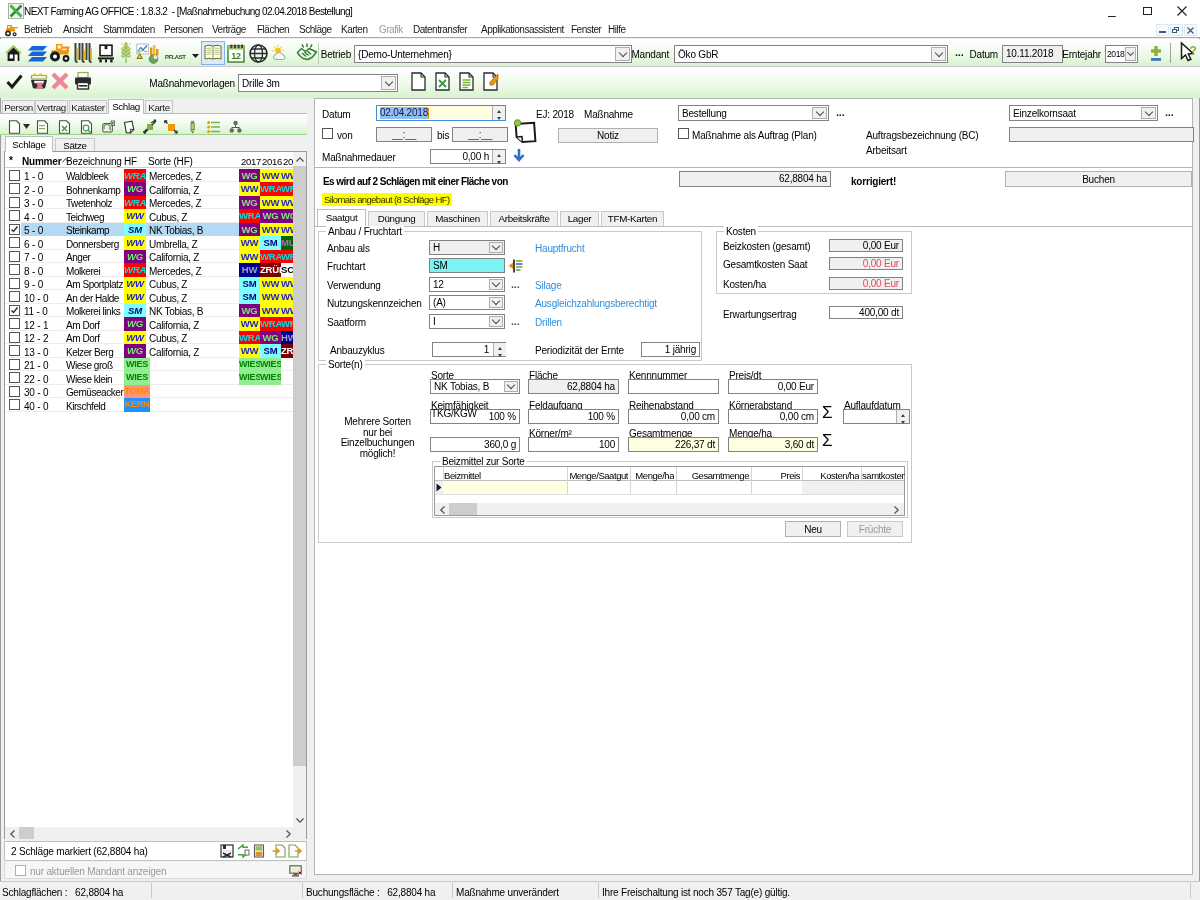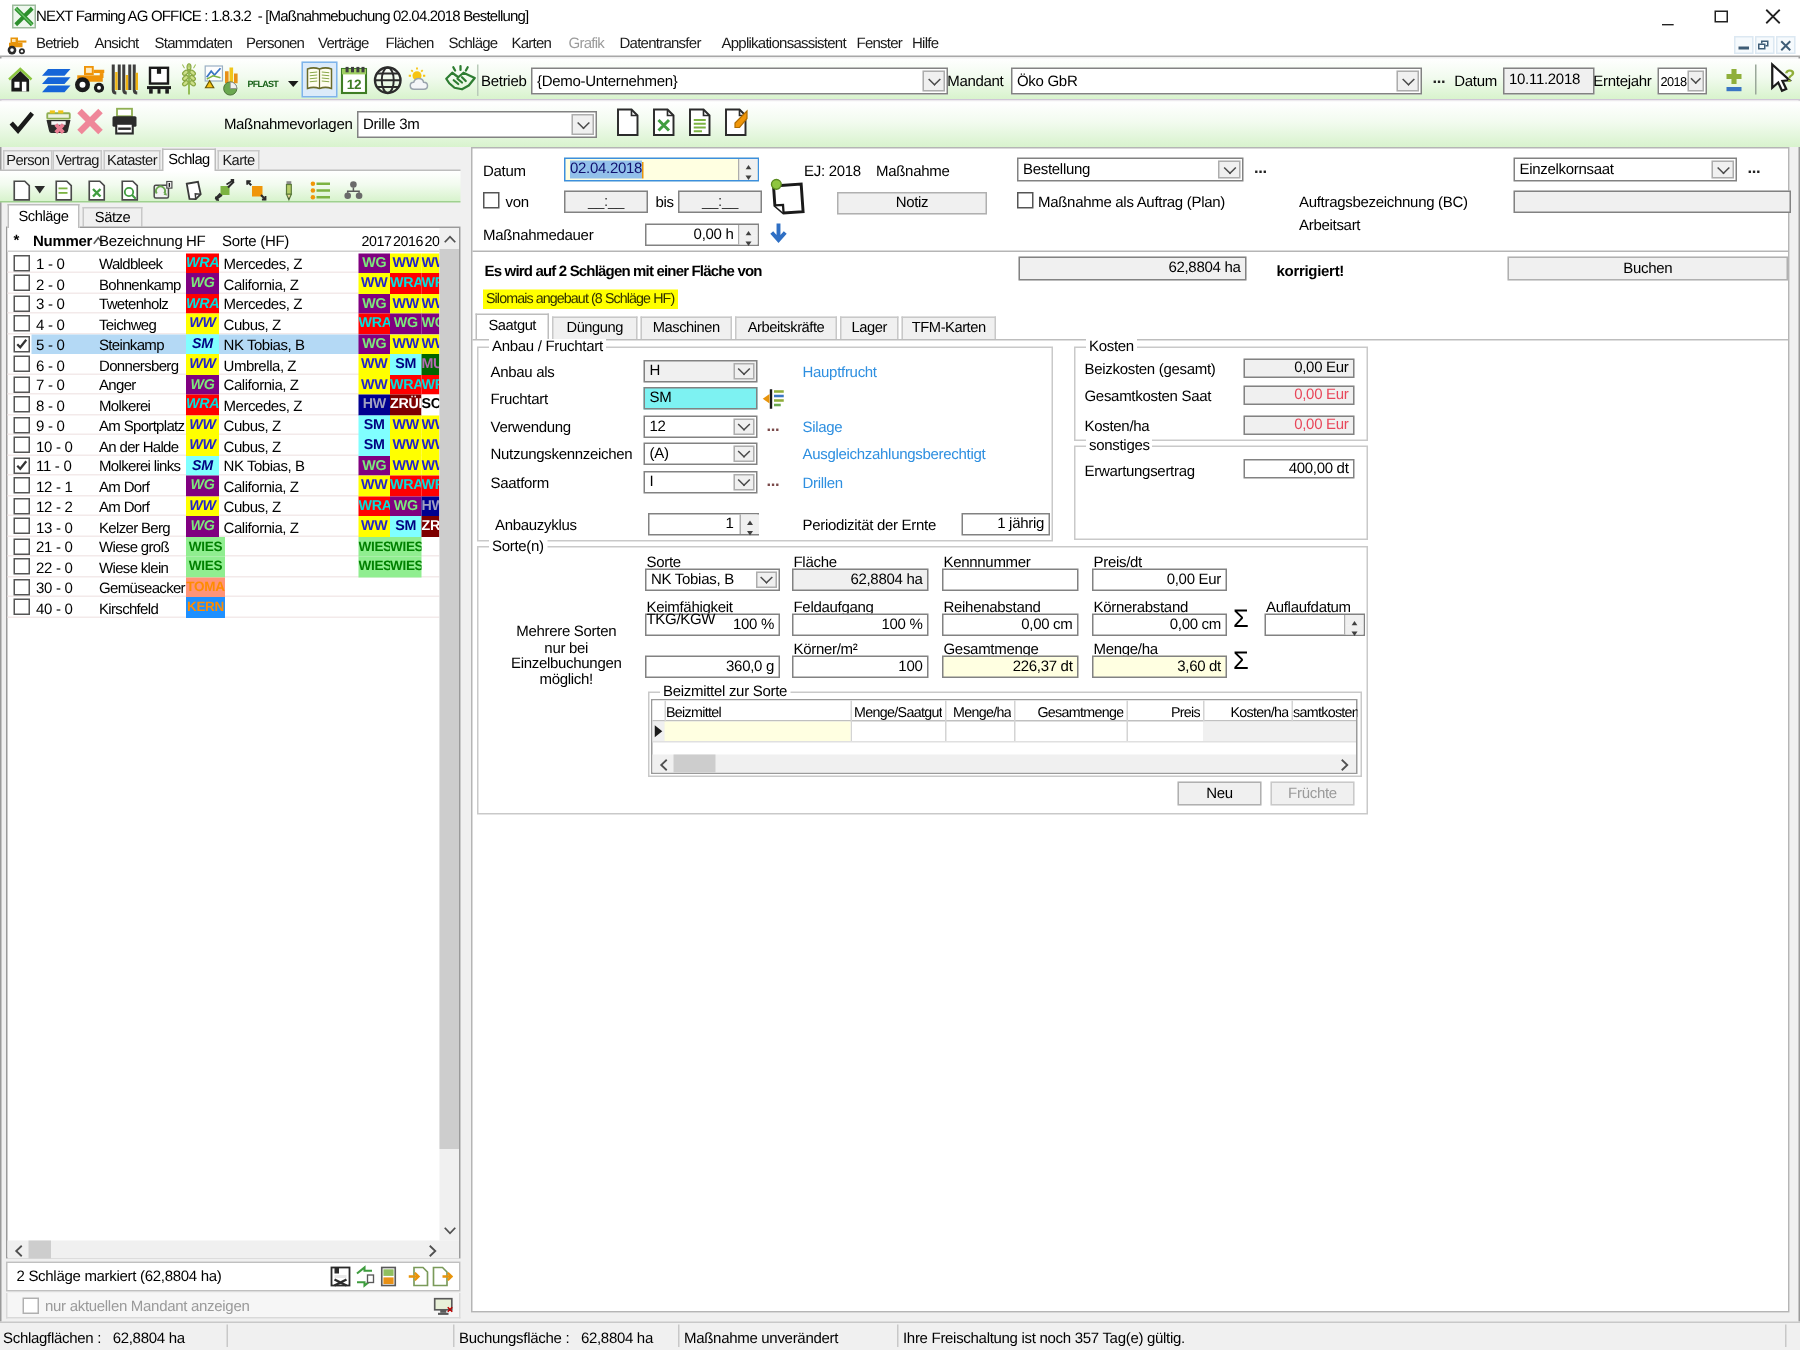--- a/index.html
+++ b/index.html
@@ -687,23 +687,20 @@
     <div class="inp r" style="left:641px;top:342px;width:59px;height:15px;">1 jährig</div>
     <div class="grp" style="left:716px;top:231px;width:196px;height:63px;">
       <b>Kosten</b>
     </div>
     <div class="lbl" style="left:723px;top:241px;">Beizkosten (gesamt)</div>
     <div class="inp ro r" style="left:829px;top:239px;width:74px;height:13px;">0,00 Eur</div>
     <div class="lbl" style="left:723px;top:259px;">Gesamtkosten Saat</div>
     <div class="inp ro r" style="left:829px;top:257px;width:74px;height:13px;color:#e8475a;">0,00 Eur</div>
     <div class="lbl" style="left:723px;top:279px;">Kosten/ha</div>
     <div class="inp ro r" style="left:829px;top:277px;width:74px;height:13px;color:#e8475a;">0,00 Eur</div>
-    <div class="grp" style="left:716px;top:297px;width:196px;height:63px;">
-      <b>sonstiges</b>
-    </div>
     <div class="lbl" style="left:723px;top:309px;">Erwartungsertrag</div>
     <div class="inp r" style="left:829px;top:306px;width:74px;height:13px;">400,00 dt</div>
     <div class="grp" style="left:318px;top:364px;width:594px;height:179px;">
       <b>Sorte(n)</b>
     </div>
     <div class="lbl" style="left:330px;top:416.0px;width:95px;text-align:center;">Mehrere Sorten</div>
     <div class="lbl" style="left:330px;top:426.5px;width:95px;text-align:center;">nur bei</div>
     <div class="lbl" style="left:330px;top:437.0px;width:95px;text-align:center;">Einzelbuchungen</div>
     <div class="lbl" style="left:330px;top:447.5px;width:95px;text-align:center;">möglich!</div>
     <div class="lbl" style="left:431px;top:370px;">Sorte</div>

